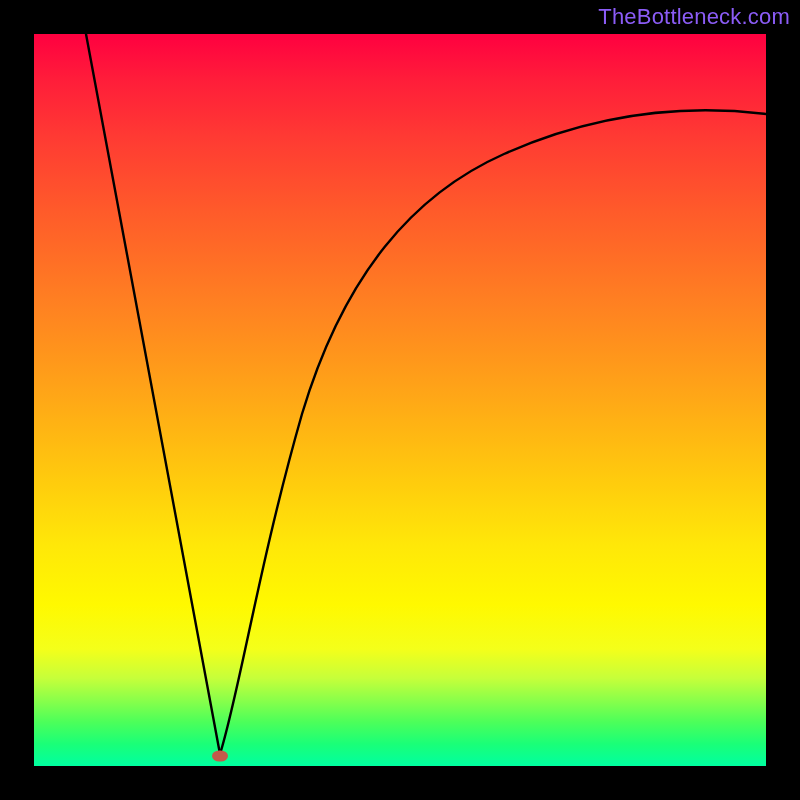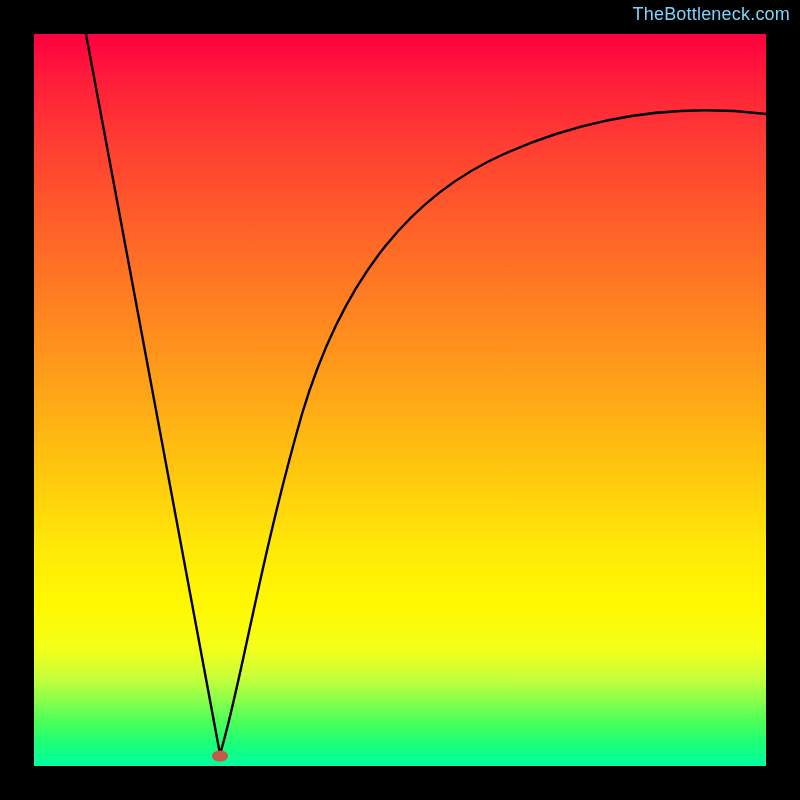--- a/index.html
+++ b/index.html
@@ -40,22 +40,22 @@
       #8aff4a 91%,
       #4cff5a 94%,
       #1aff78 97%,
       #00ffa0 100%
     );
   }
   .watermark {
     position: absolute;
     top: 4px;
     right: 10px;
-    color: #7dd3fc;
-    font-size: 18px;
+    color: #8b5cf6;
+    font-size: 22px;
     letter-spacing: 0.2px;
     user-select: none;
   }
   svg.curve {
     position: absolute;
     left: 0;
     top: 0;
     width: 732px;
     height: 732px;
     pointer-events: none;

